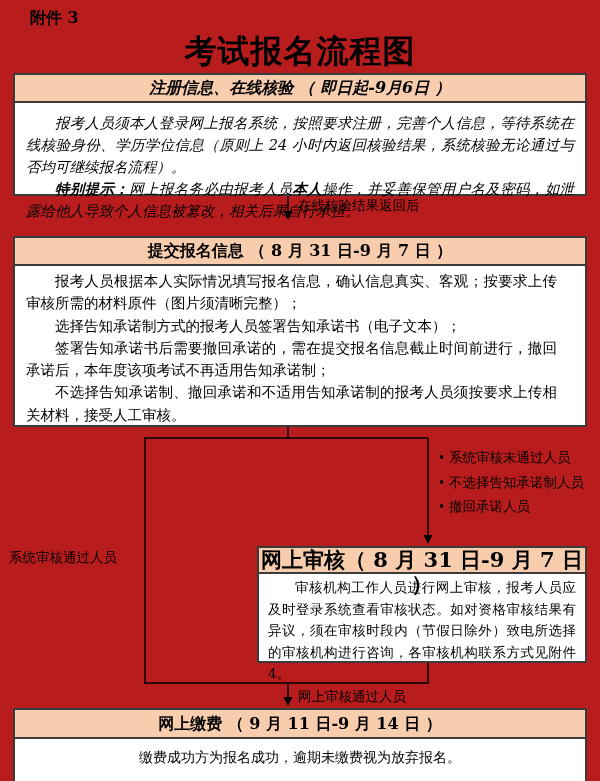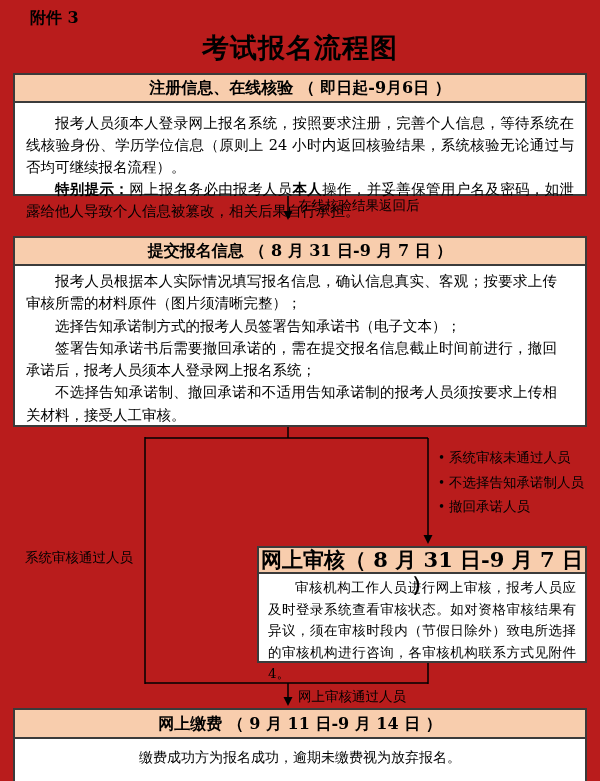--- a/index.html
+++ b/index.html
@@ -19,21 +19,21 @@
   .abs { position: absolute; }
 
   #attachment-label {
     left: 30px; top: 8px;
     font-size: 16px;
     font-weight: bold;
   }
   #doc-title {
     left: 0; top: 30px; width: 600px;
     text-align: center;
-    font-size: 27px;
+    font-size: 32px;
     font-weight: bold;
     letter-spacing: 1px;
   }
 
   .flow-box {
     box-sizing: border-box;
     border: 2px solid #3b3b3b;
     background: #ffffff;
   }
   .flow-box .box-header {
@@ -43,39 +43,39 @@
     text-align: center;
     font-weight: bold;
   }
   .flow-box .box-body p {
     margin: 0;
     text-indent: 2em;
     text-align: justify;
   }
 
   
-  #box-register { left: 13px; top: 73px; width: 574px; height: 123px; }
+  #box-register { left: 13px; top: 73px; width: 574px; height: 123px; font-style: italic; }
   #box-register .box-header { height: 28px; line-height: 26px; font-size: 16px; }
   #box-register .box-body { padding: 9px 11px 0 11px; font-size: 14.5px; line-height: 22px; }
 
   
   .conn-label { font-size: 13.5px; white-space: nowrap; }
 
   
   #box-submit { left: 13px; top: 236px; width: 574px; height: 191px; }
   #box-submit .box-header { height: 28px; line-height: 26px; font-size: 16px; }
   #box-submit .box-body { padding: 4px 28px 0 11px; font-size: 14.5px; line-height: 22.3px; }
 
   
   #right-branch-list { left: 438px; top: 446px; width: 150px; font-size: 13.5px; }
   #right-branch-list .bullet-item { line-height: 23.5px; white-space: nowrap; }
   #right-branch-list .dot { margin-right: 4px; font-size: 12px; }
 
   
-  #left-branch-label { left: 25px; top: 549px; }
+  #left-branch-label { left: 9px; top: 549px; }
 
   
   #box-review { left: 257px; top: 546px; width: 330px; height: 117px; }
   #box-review .box-header { height: 26px; line-height: 24px; font-size: 21px; }
   #box-review .box-body { padding: 3px 9px 0 9px; font-size: 13.5px; line-height: 21.5px; }
 
   
   #box-pay { left: 13px; top: 708px; width: 574px; height: 91px; }
   #box-pay .box-header { height: 29px; line-height: 27px; font-size: 16px; }
   #box-pay .box-body { padding-top: 10px; font-size: 14px; text-align: center; }
@@ -119,21 +119,21 @@
     </div>
   </div>
 
   <div class="abs conn-label" style="left:298px; top:197px;">在线核验结果返回后</div>
 
   <div id="box-submit" class="abs flow-box">
     <div class="box-header">提交报名信息 （ 8 月 31 日-9 月 7 日 ）</div>
     <div class="box-body">
       <p>报考人员根据本人实际情况填写报名信息，确认信息真实、客观；按要求上传审核所需的材料原件（图片须清晰完整）；</p>
       <p>选择告知承诺制方式的报考人员签署告知承诺书（电子文本）；</p>
-      <p>签署告知承诺书后需要撤回承诺的，需在提交报名信息截止时间前进行，撤回承诺后，报考人员须本人登录网上报名系统；</p>
+      <p>签署告知承诺书后需要撤回承诺的，需在提交报名信息截止时间前进行，撤回承诺后，本年度该项考试不再适用告知承诺制；</p>
       <p>不选择告知承诺制、撤回承诺和不适用告知承诺制的报考人员须按要求上传相关材料，接受人工审核。</p>
     </div>
   </div>
 
   <div id="right-branch-list" class="abs">
     <div class="bullet-item"><span class="dot">•</span><span>系统审核未通过人员</span></div>
     <div class="bullet-item"><span class="dot">•</span><span>不选择告知承诺制人员</span></div>
     <div class="bullet-item"><span class="dot">•</span><span>撤回承诺人员</span></div>
   </div>
 

